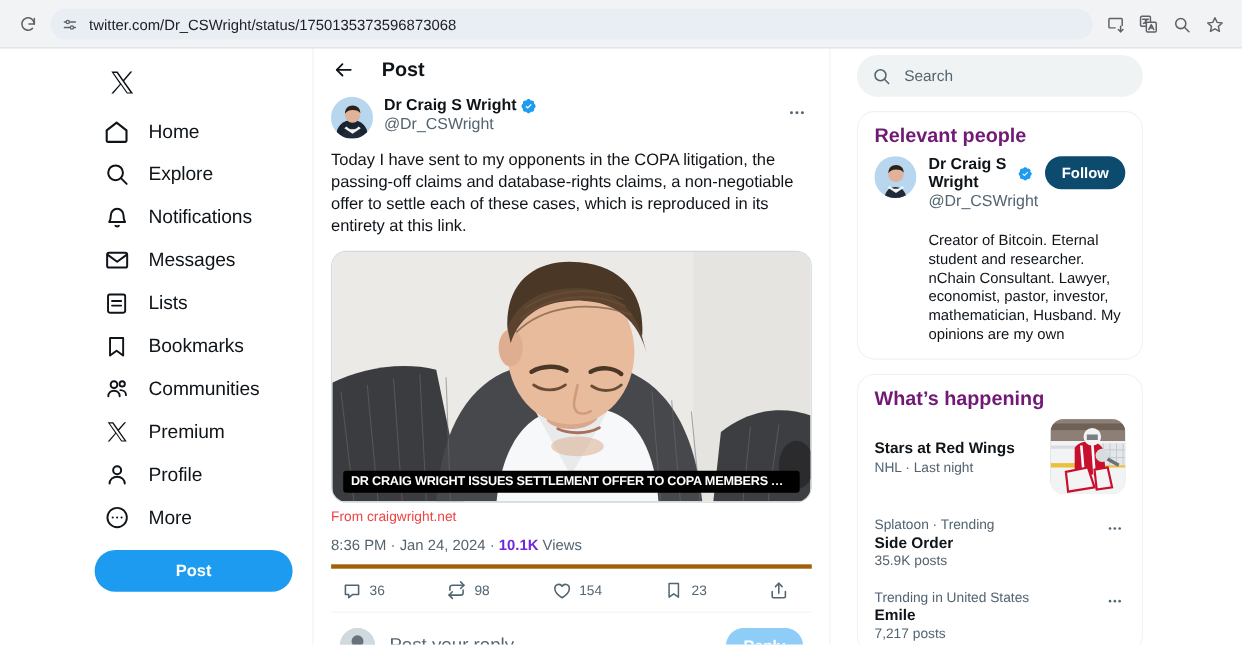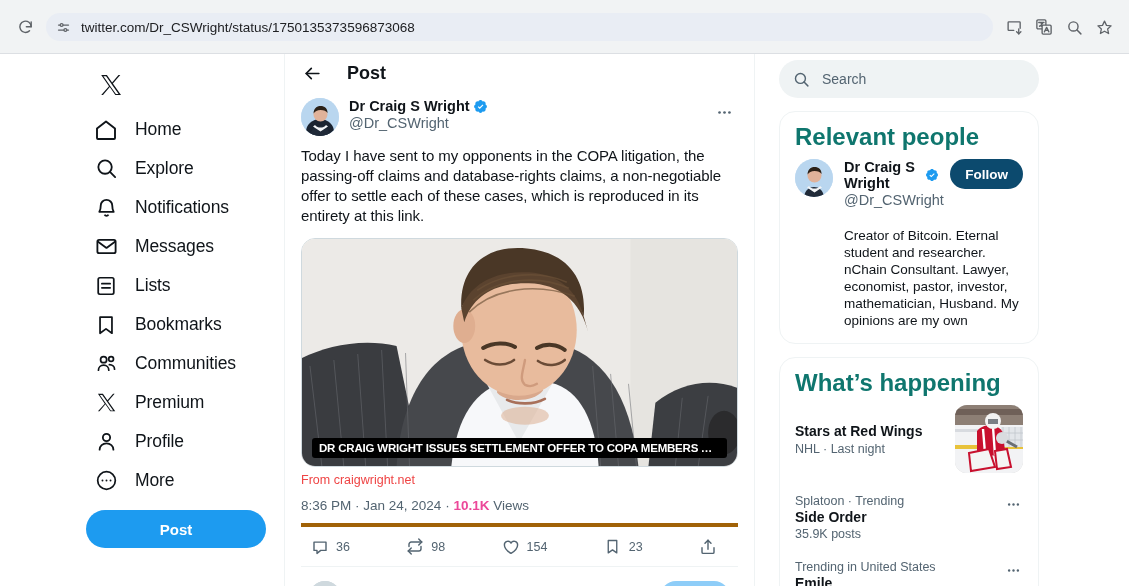--- a/index.html
+++ b/index.html
@@ -5,21 +5,21 @@
   * { box-sizing: border-box; margin: 0; padding: 0; }
   html, body {
     width: 1129px; height: 586px;
     font-family: "Liberation Sans", sans-serif;
     background: #ffffff;
     overflow: hidden;
   }
 
   
   .browser-bar {
-    height: 54px;
+    height: 44px;
     background: #f1f3f4;
     display: flex;
     align-items: center;
     padding: 0 12px;
     gap: 8px;
     position: relative;
   }
   .browser-bar::after {
     content: "";
     position: absolute;
@@ -201,21 +201,21 @@
     color: #ef4444;
     margin-top: 6px;
   }
 
   .meta-row {
     font-size: 13.5px;
     color: #536471;
     margin-top: 11px;
     padding-bottom: 10px;
   }
-  .meta-row b { color: #ec4899; font-weight: bold; }
+  .meta-row b { color: #6d28d9; font-weight: bold; }
 
   .actions {
     display: flex;
     align-items: center;
     justify-content: space-between;
     border-top: 4px solid #a16207;
     border-bottom: 1px solid #eff3f4;
     height: 44px;
     padding: 0 6px 0 2px;
   }
@@ -293,23 +293,23 @@
   .search-box input::placeholder { color: #536471; }
 
   .panel {
     margin-top: 13px;
     border: 1px solid #eff3f4;
     border-radius: 16px;
     overflow: hidden;
     background: #ffffff;
   }
   .panel-title {
-    font-size: 24px;
+    font-size: 18px;
     font-weight: bold;
-    color: #0f766e;
+    color: #701a75;
     padding: 11px 15px 8px 15px;
   }
   .person {
     display: flex;
     gap: 11px;
     padding: 0 15px 14px 15px;
     align-items: flex-start;
   }
   .person-avatar {
     width: 38px; height: 38px; border-radius: 50%;

